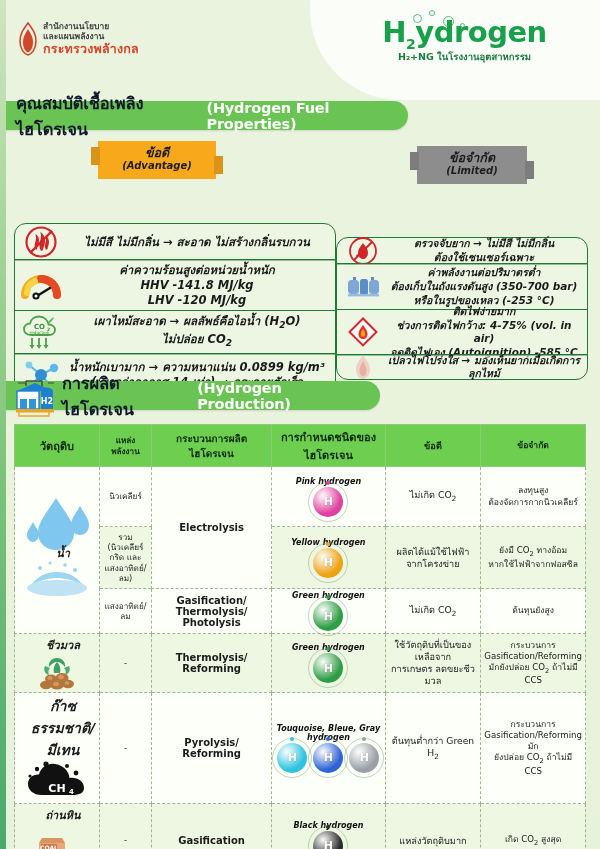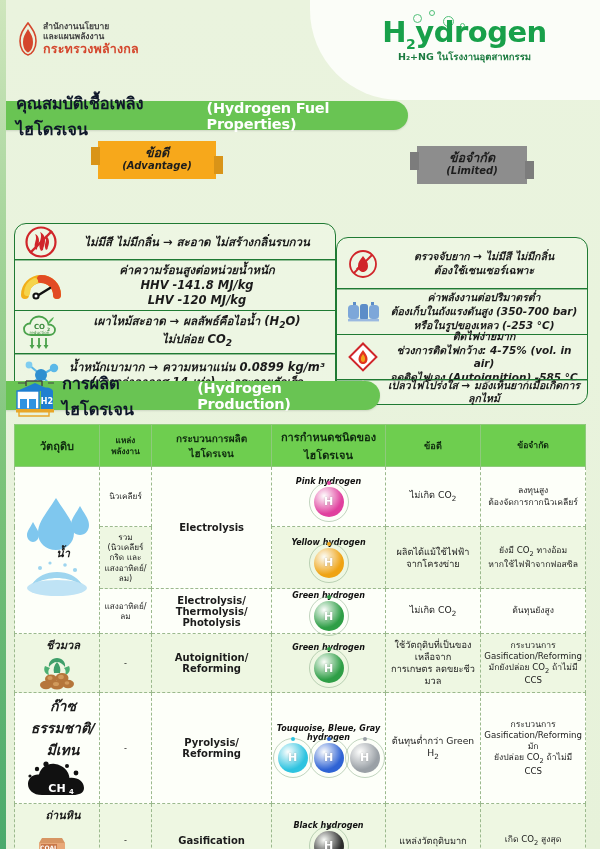--- a/index.html
+++ b/index.html
@@ -234,21 +234,21 @@
         </svg>
       </span>
       <span class="txt">
         น้ำหนักเบามาก → ความหนาแน่น 0.0899 kg/m³<br>(เบากว่าอากาศ 14 เท่า) → กระจายตัวเร็ว
       </span>
     </div>
   </div>
 
   <div class="proplist right" style="left:336px;top:196px;width:252px;">
 
-    <div class="prow" style="height:53px;">
+    <div class="prow" style="height:28px;">
       <span class="ico">
         <svg width="30" height="30" viewBox="0 0 30 30">
           <circle cx="15" cy="15" r="13" fill="none" stroke="#d0252a" stroke-width="1.8"></circle>
           <path d="M15 7 C12 11 10 13 10 17 C10 20.5 12.3 23 15 23 C17.7 23 20 20.5 20 17 C20 13 18 11 15 7 Z" fill="#d0252a"></path>
           <path d="M8 20 C9 18 11 17 13 18 C11 20 9.5 21 8 20 Z" fill="#d0252a"></path>
           <line x1="6" y1="24" x2="24" y2="6" stroke="#d0252a" stroke-width="2"></line>
         </svg>
       </span>
       <span class="txt">
         ตรวจจับยาก → ไม่มีสี ไม่มีกลิ่น<br>ต้องใช้เซนเซอร์เฉพาะ
@@ -411,21 +411,21 @@
             <div>ยังมี CO<span class="sm">2</span> ทางอ้อม</div>
             <div>หากใช้ไฟฟ้าจากฟอสซิล</div>
           </td>
         </tr>
         <tr class="odd" style="height: 45px;">
           <td class="c-src">
             <div>แสงอาทิตย์/</div>
             <div>ลม</div>
           </td>
           <td class="c-proc">
-            <div>Electrolysis/</div>
+            <div>Gasification/</div>
             <div>Thermolysis/ Photolysis</div>
           </td>
           <td class="c-type">
              <span class="htype-label">Green hydrogen</span>
              <span class="atoms">
                <span class="atom" style="background:radial-gradient(circle at 34% 30%, #ffffffcc, #2e9e46 62%, #2e9e46);">
             <span class="ring"></span>
             <span class="dot" style="background:#2e9e46;"></span>
             <span style="color:#ffffff;position:relative;z-index:2;text-shadow:0 0 2px rgba(0,0,0,.25)">H</span>
           </span>
@@ -460,21 +460,21 @@
           <ellipse cx="19" cy="30" rx="3" ry="2"></ellipse>
                   <ellipse cx="30" cy="29" rx="2.4" ry="1.8"></ellipse>
         </g>
       </svg>
                </div>
              </td>
           <td class="c-src">
             <div>-</div>
           </td>
           <td class="c-proc">
-            <div>Autoignition/</div>
+            <div>Thermolysis/</div>
             <div>Reforming</div>
           </td>
           <td class="c-type">
              <span class="htype-label">Green hydrogen</span>
              <span class="atoms">
                <span class="atom" style="background:radial-gradient(circle at 34% 30%, #ffffffcc, #2e9e46 62%, #2e9e46);">
             <span class="ring"></span>
             <span class="dot" style="background:#2e9e46;"></span>
             <span style="color:#ffffff;position:relative;z-index:2;text-shadow:0 0 2px rgba(0,0,0,.25)">H</span>
           </span>

